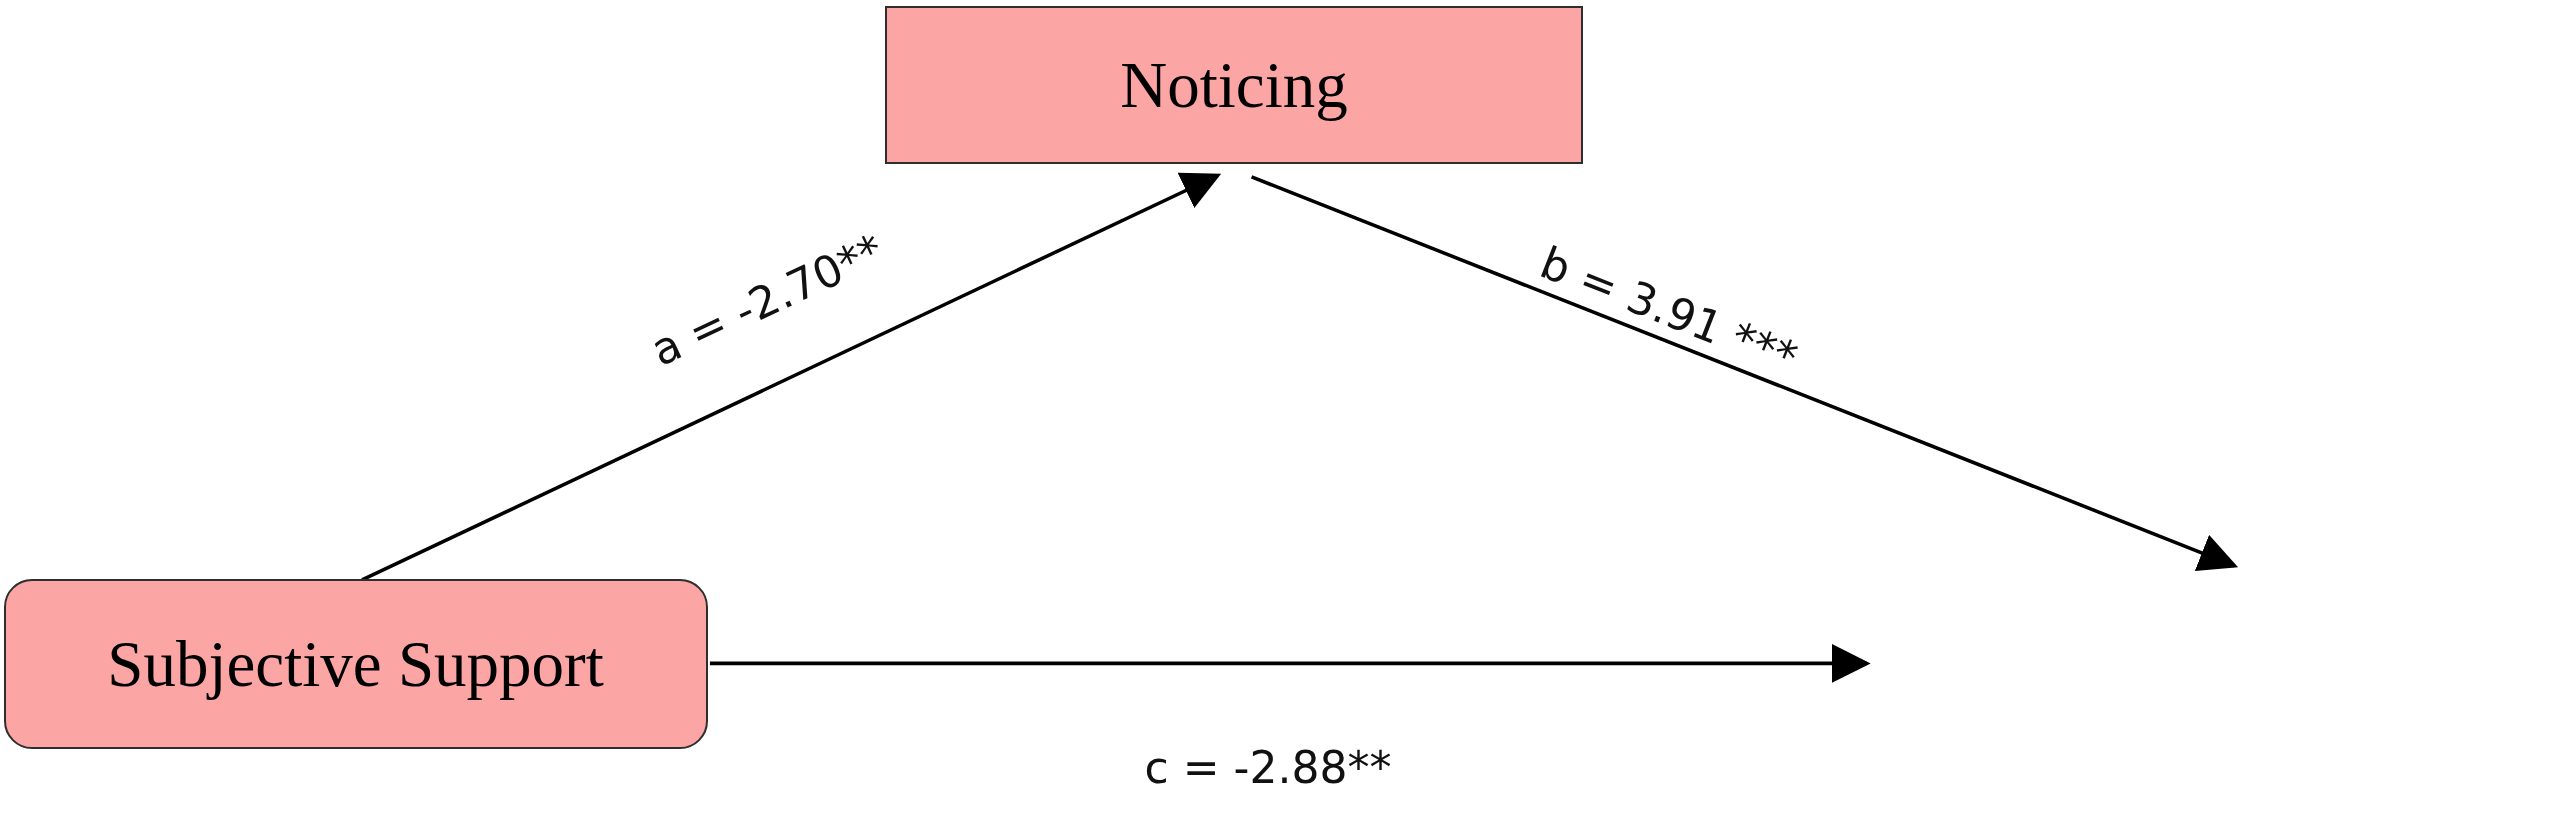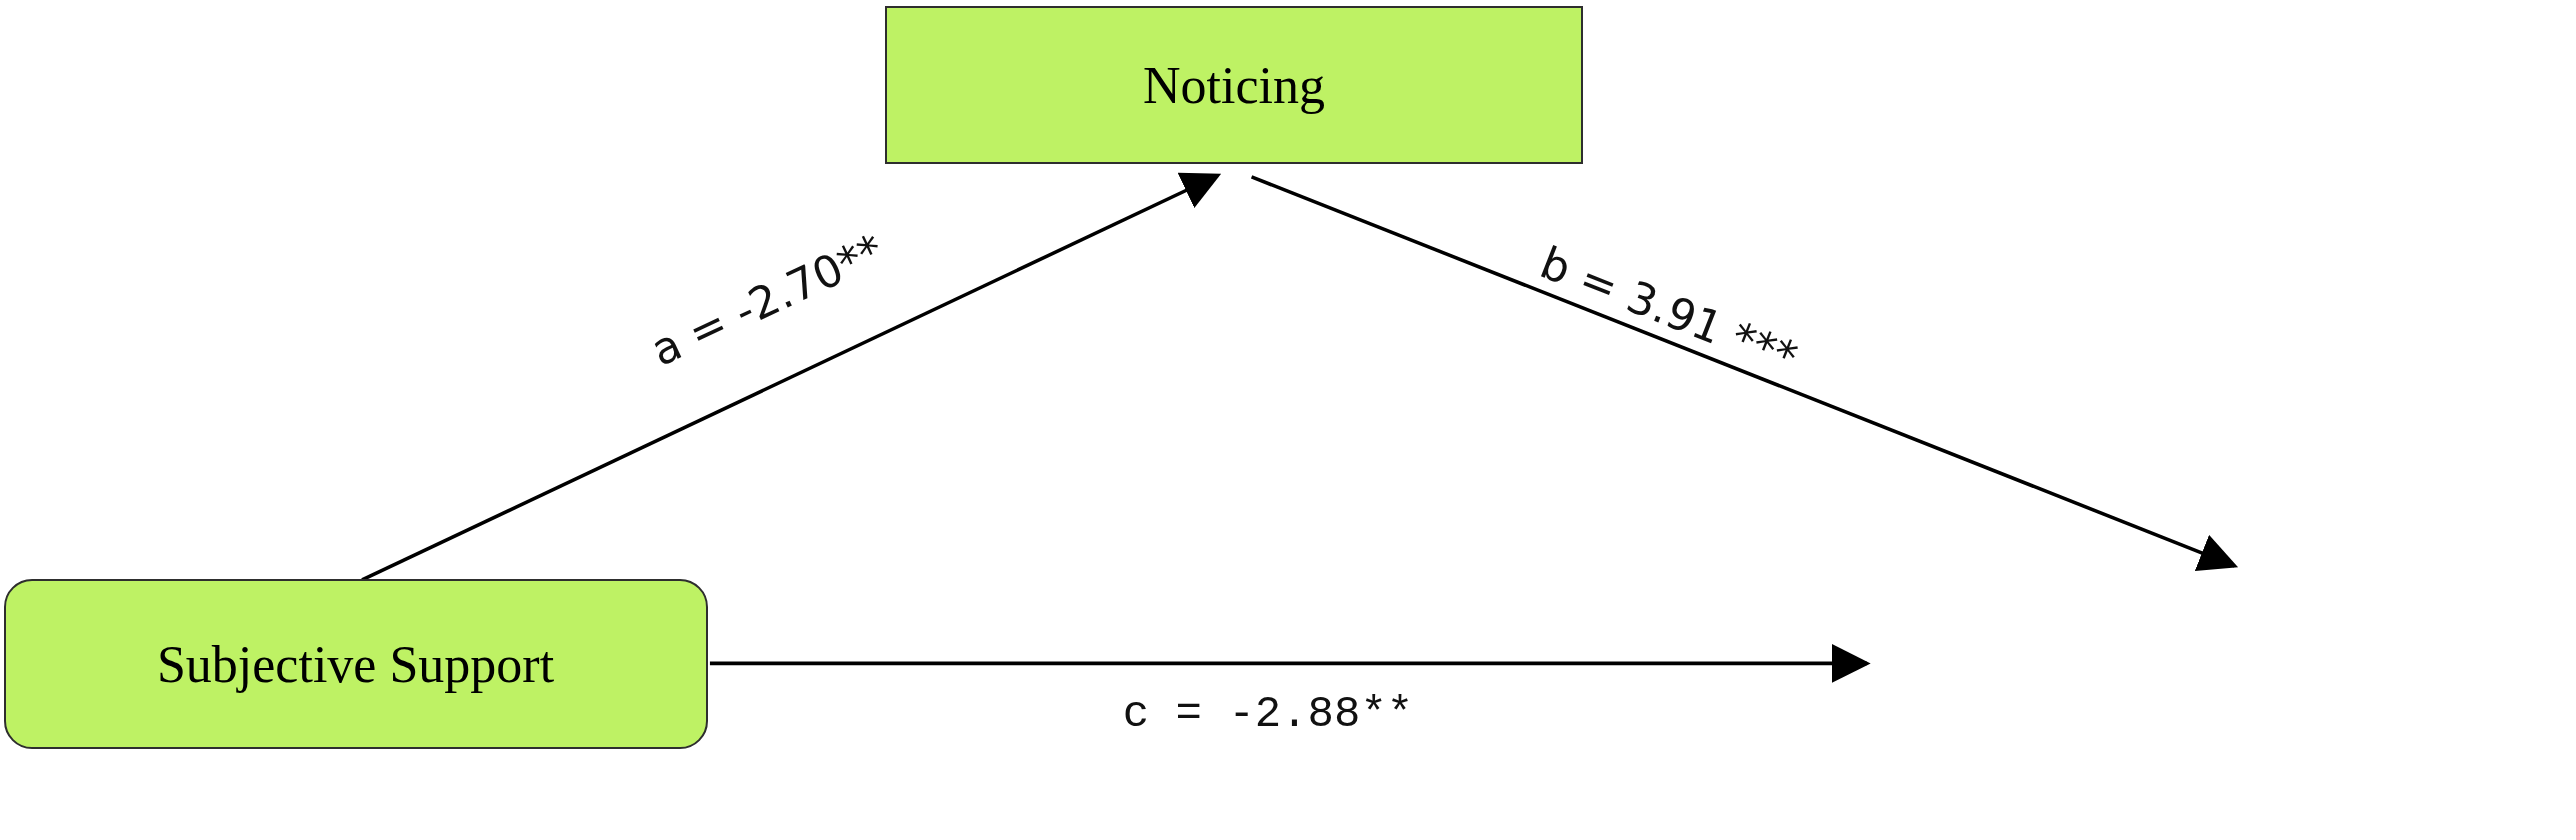--- a/index.html
+++ b/index.html
@@ -17,27 +17,27 @@
   .arrow-layer {
     position: absolute;
     left: 0;
     top: 0;
     width: 100%;
     height: 100%;
   }
   .node {
     position: absolute;
     box-sizing: border-box;
-    background: #bef264;
+    background: #fca5a5;
     border: 2.1px solid #2e2e2e;
     display: flex;
     align-items: center;
     justify-content: center;
     font-family: "Liberation Serif", serif;
-    font-size: 52px;
+    font-size: 65px;
     color: #000000;
     white-space: nowrap;
   }
   .node-predictor { left: 3.5px;    top: 579px; width: 704px; height: 170px; border-radius: 28px; }
   .node-outcome   { left: 1877px; top: 579px; width: 698px; height: 170px; }
   .node-mediator  { left: 885px; top: 6.4px;   width: 698px; height: 158px; }
   .path-label {
     position: absolute;
     font-family: "DejaVu Sans", sans-serif;
     font-size: 44px;
@@ -46,23 +46,22 @@
   }
   .label-a {
     left: 767px; top: 300px;
     transform: translate(-50%,-50%) rotate(-25deg);
   }
   .label-b {
     left: 1669px; top: 310px;
     transform: translate(-50%,-50%) rotate(21.5deg);
   }
   .label-c {
-    left: 1268px; top: 714px;
+    left: 1268px; top: 767px;
     transform: translate(-50%,-50%);
-    font-family: Liberation Mono, monospace;
   }
 </style>
 </head>
 <body>
 
 <div class="canvas">
 
   <svg class="arrow-layer" viewBox="0 0 3643 1189" xmlns="http://www.w3.org/2000/svg">
     <defs>
       <marker id="arrowhead" viewBox="0 0 10 10" refX="9" refY="5" markerWidth="11" markerHeight="11" orient="auto-start-reverse">

